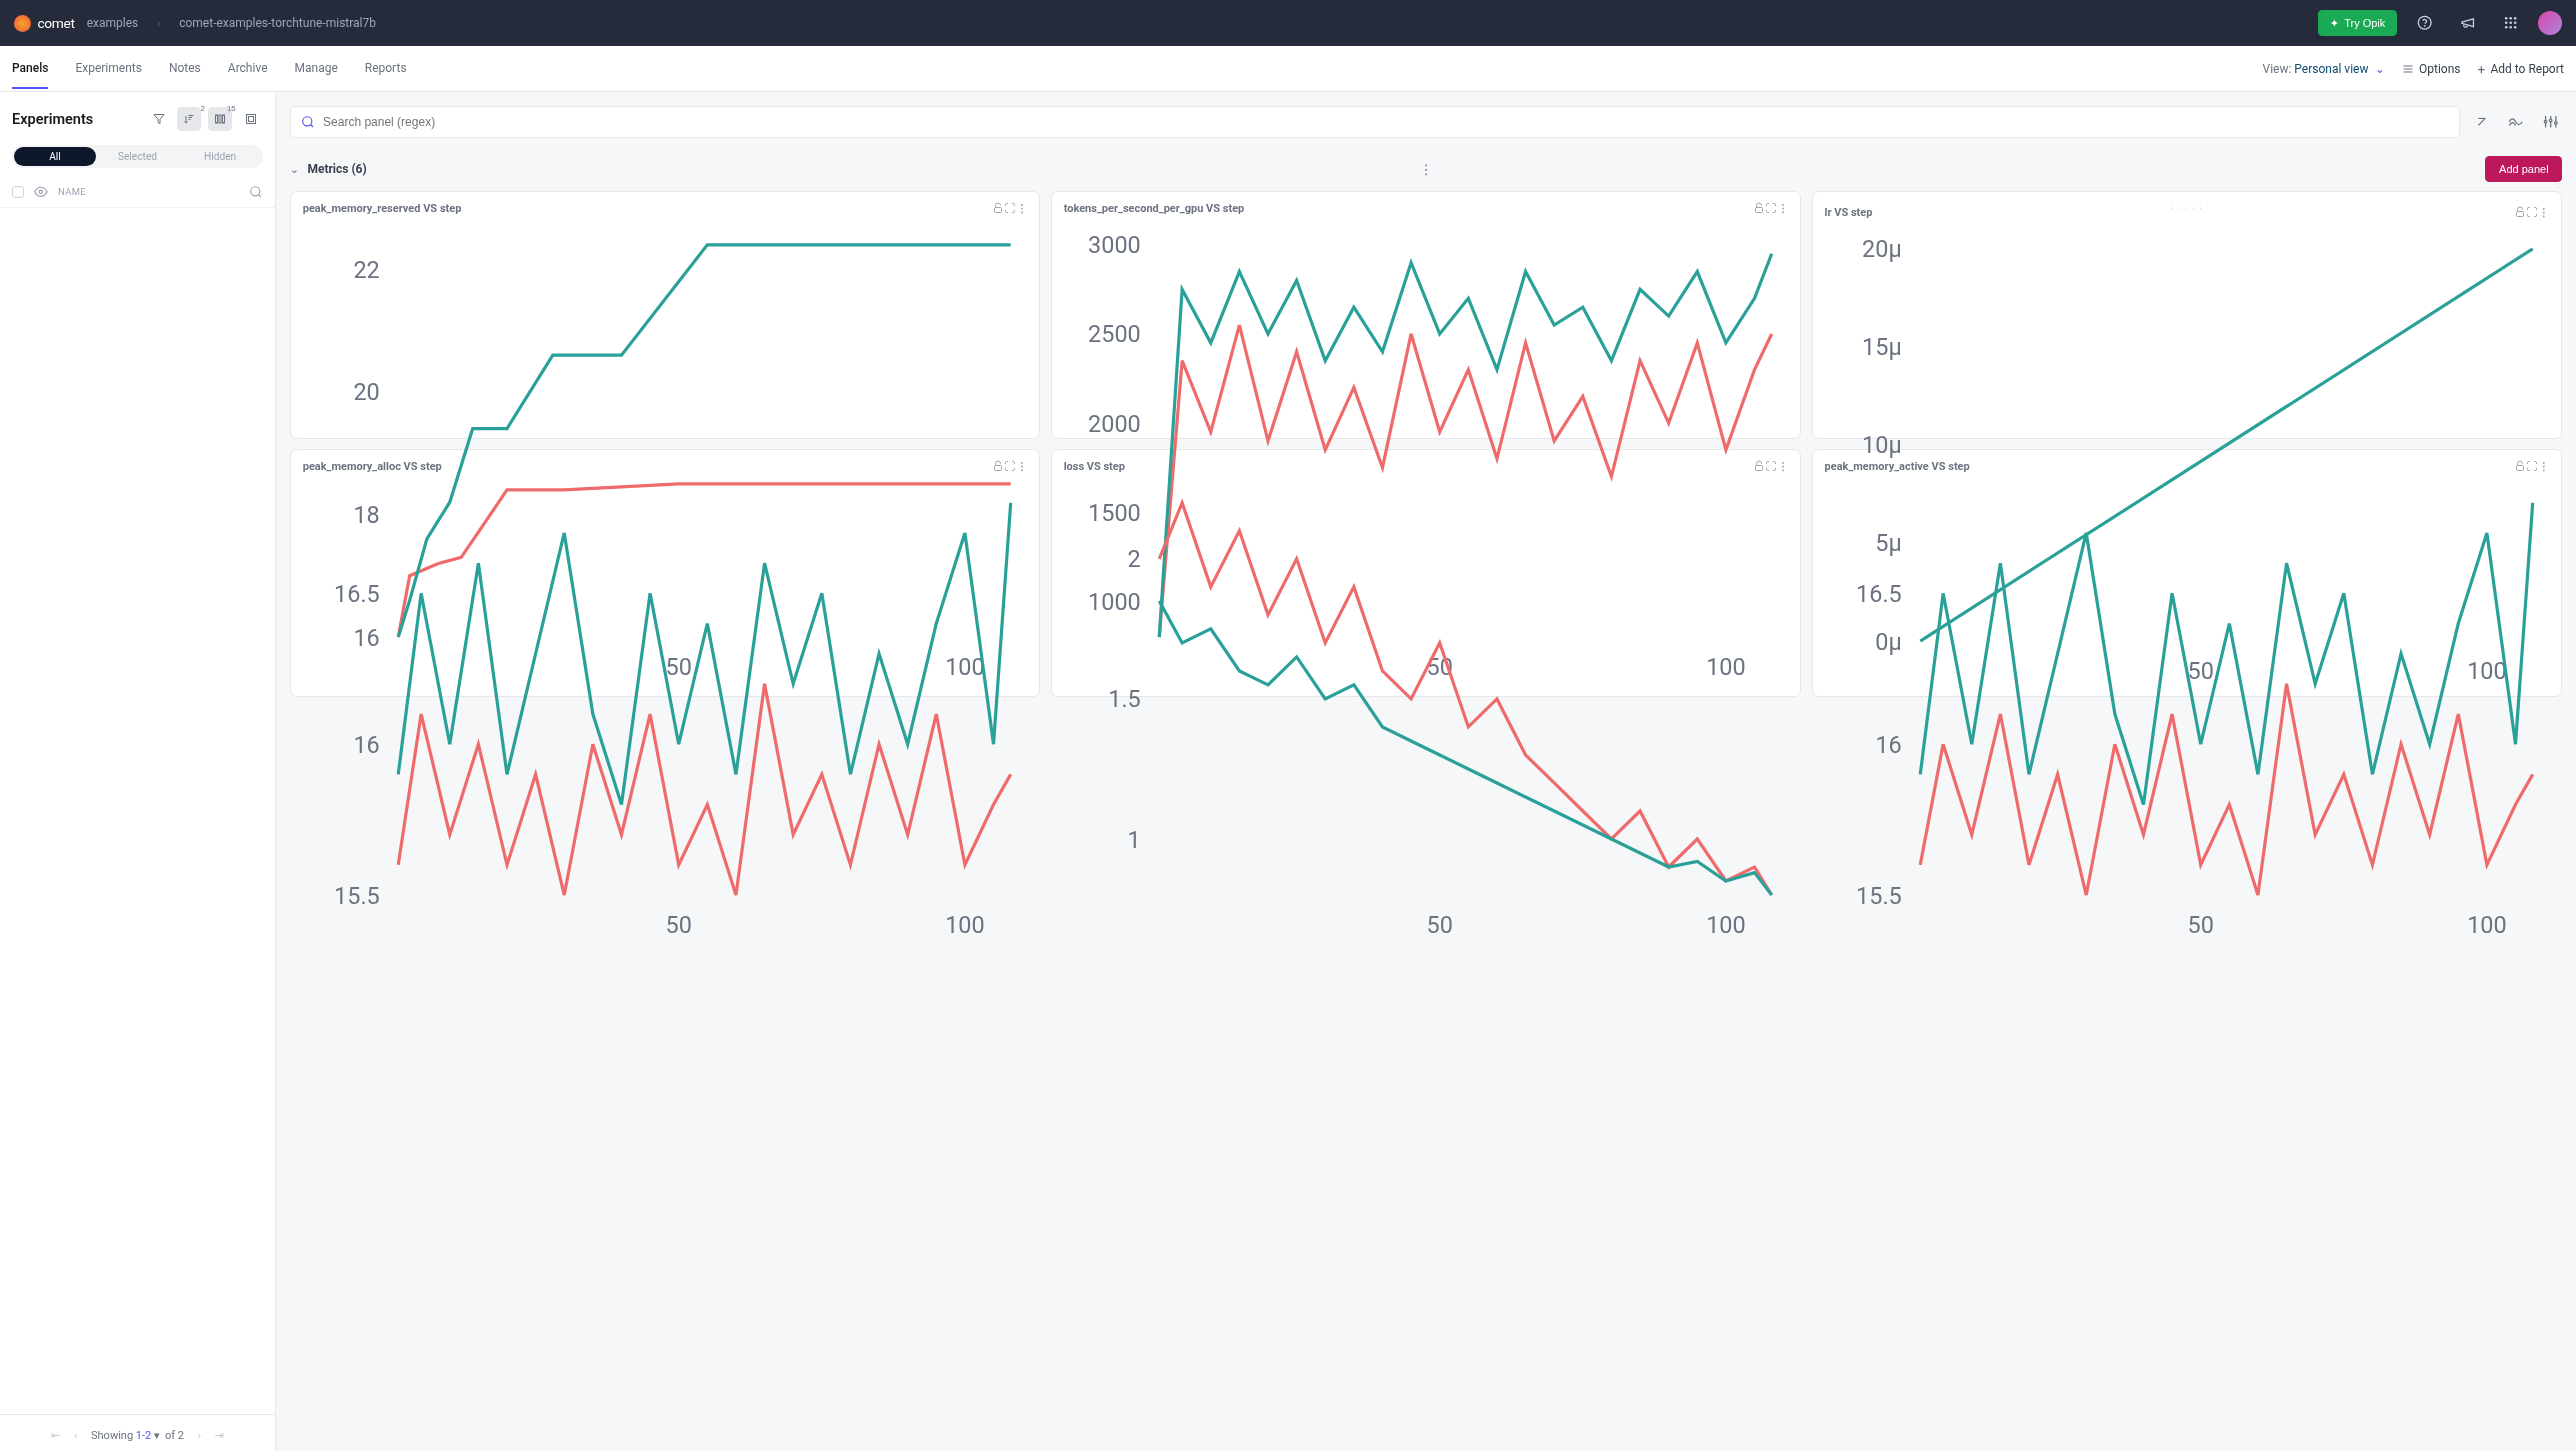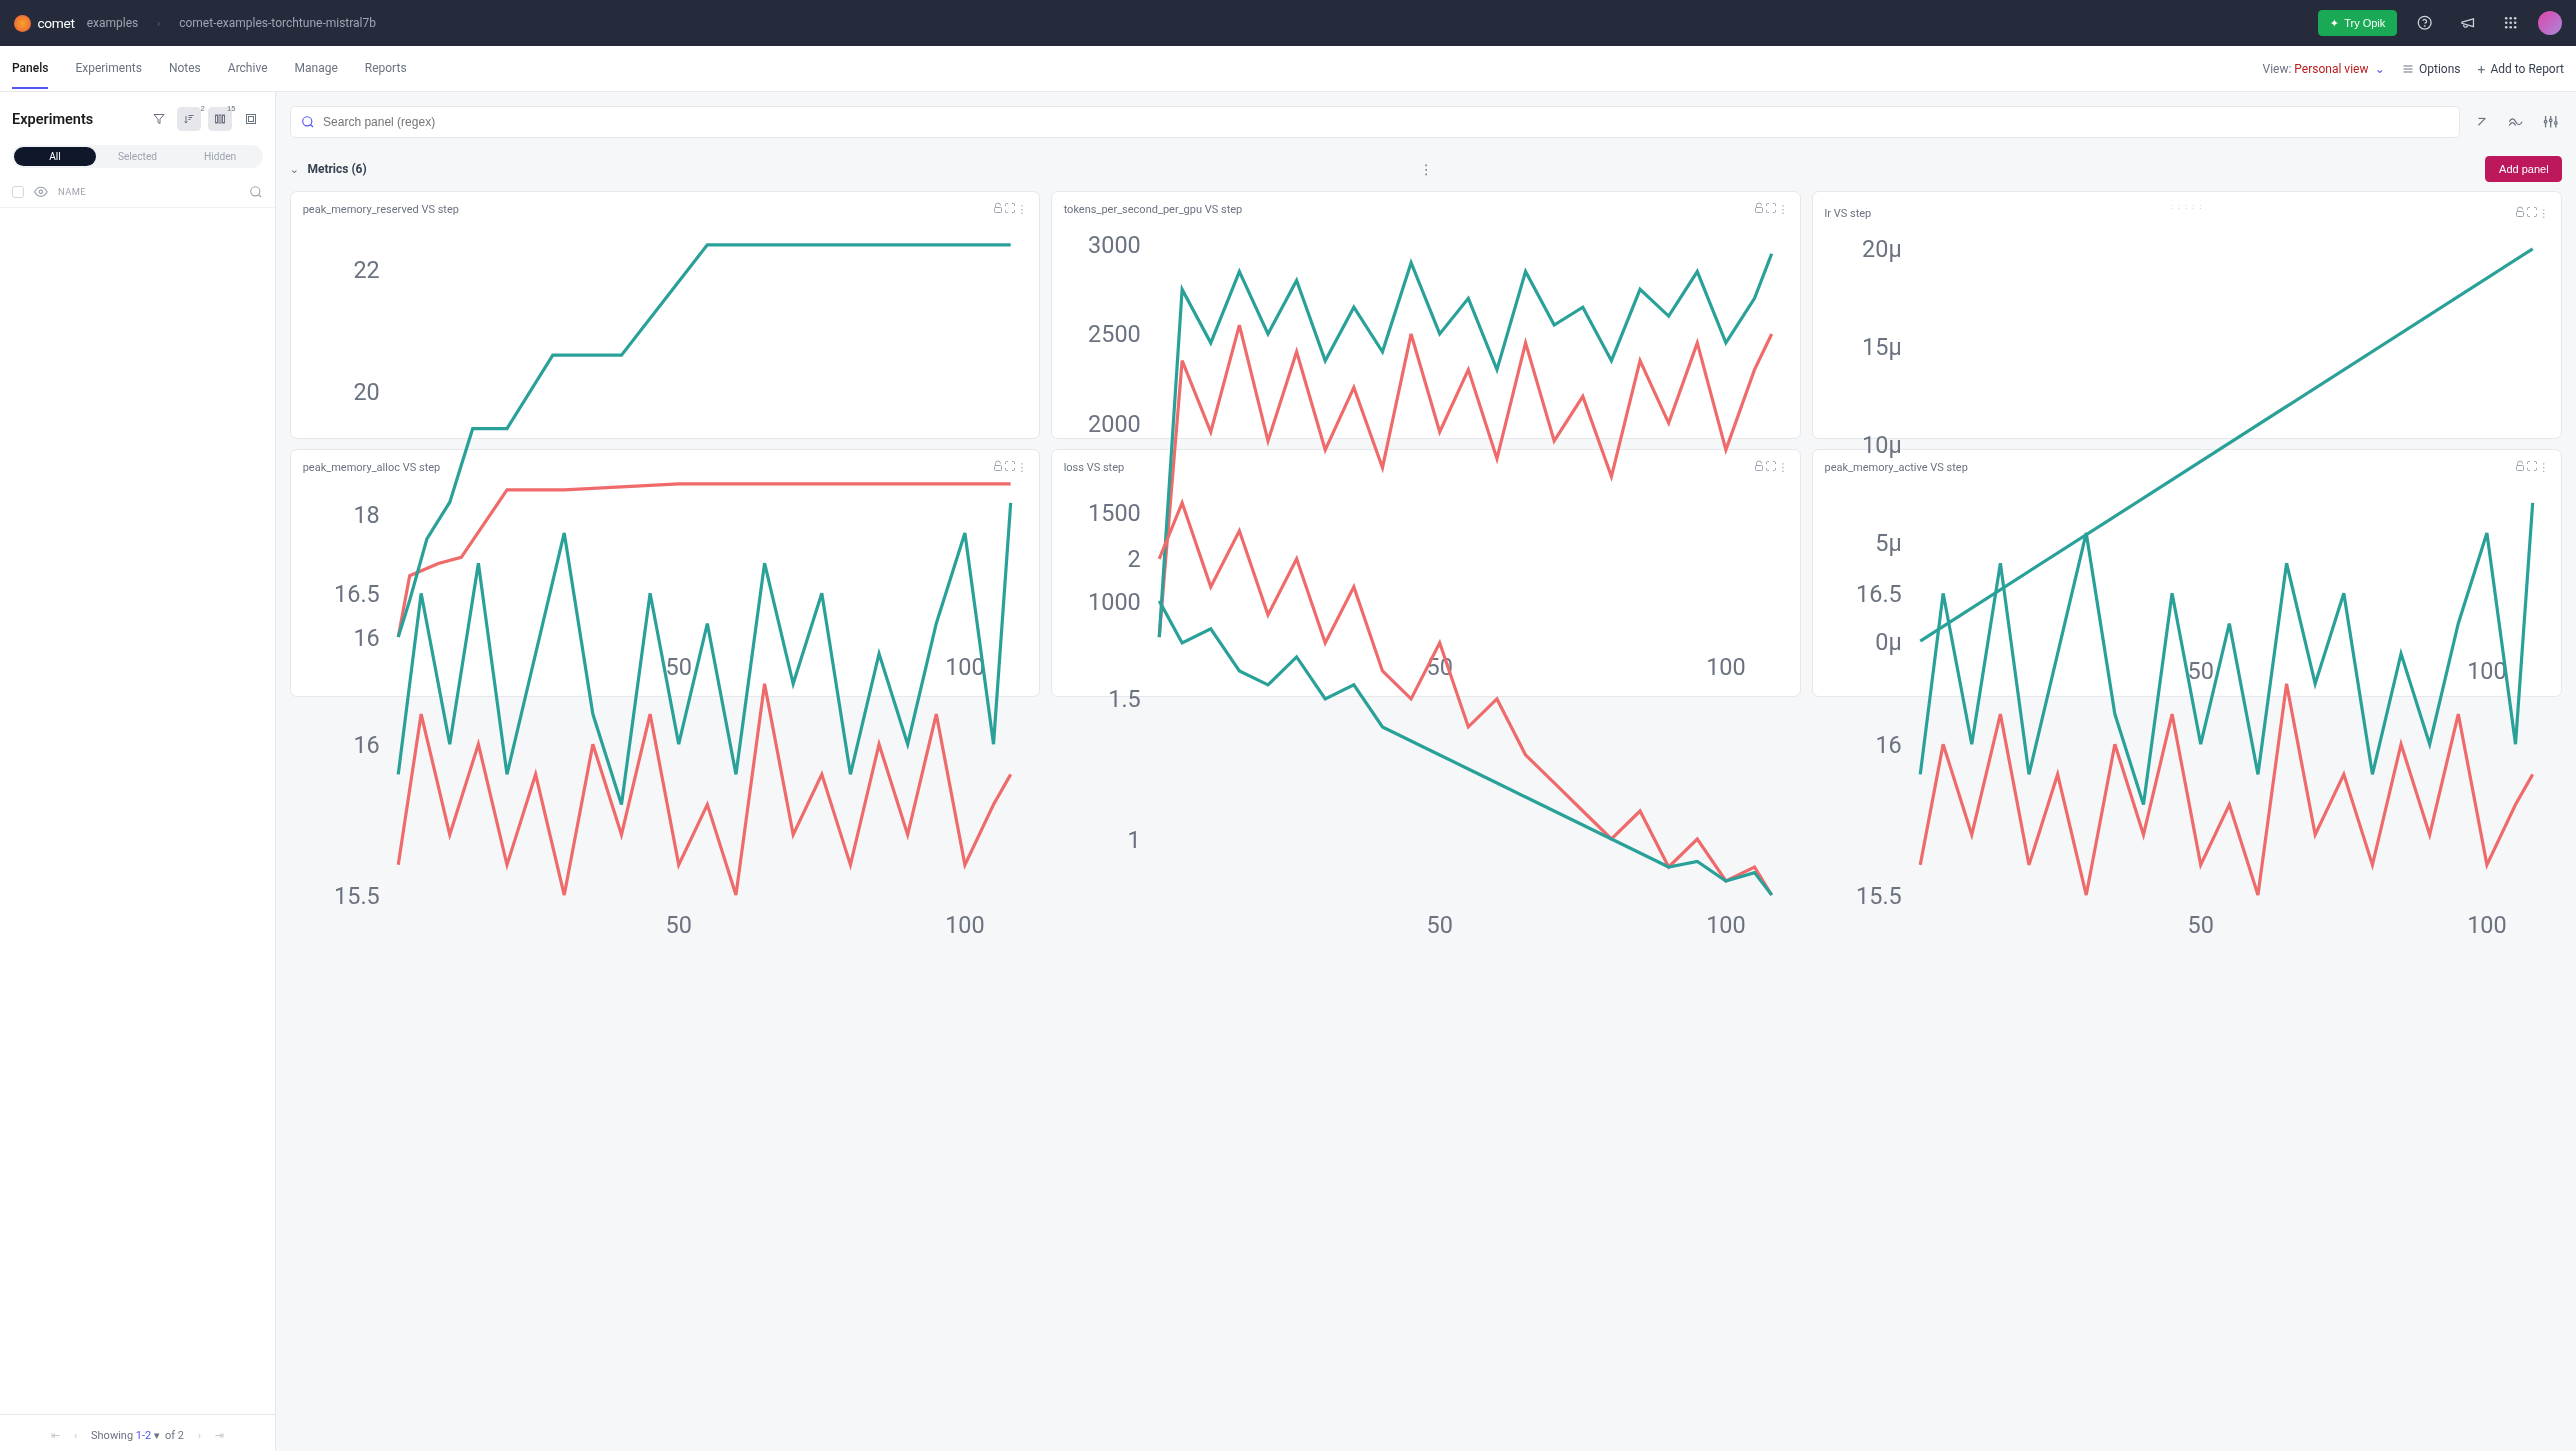--- a/index.html
+++ b/index.html
@@ -12,21 +12,21 @@
 .crumb-sep{color:#5a6175;margin:0 6.8px;}
 .spacer{flex:1;}
 .btn-opik{background:#1aaa55;color:#fff;border:none;border-radius:4.3px;padding:6.8px 12px;font-size:11px;display:flex;align-items:center;gap:5.1px;cursor:pointer;}
 .topicon{width:31px;height:31px;display:flex;align-items:center;justify-content:center;color:#cdd2df;cursor:pointer;}
 .avatar{width:24px;height:24px;border-radius:50%;background:linear-gradient(135deg,#d4a,#a8d);}
 .subnav{height:46px;border-bottom:0.9px solid #e5e7eb;display:flex;align-items:center;padding:0 12px;gap:20px;}
 .tab{color:#6b7280;font-size:12px;padding:12px 0;cursor:pointer;}
 .tab.active{color:#191a1c;font-weight:500;border-bottom:2.6px solid #5155f5;}
 .subnav-right{margin-left:auto;display:flex;align-items:center;gap:17px;}
 .viewlabel{color:#6b7280;font-size:12px;}
-.viewlink{color:#b91c1c;}
+.viewlink{color:#0c4a6e;}
 .opt{display:flex;align-items:center;gap:5.1px;color:#374151;font-size:12px;cursor:pointer;}
 .main{display:flex;height:calc(100vh - 88px);}
 .sidebar{width:276px;border-right:0.9px solid #e5e7eb;display:flex;flex-direction:column;}
 .side-head{padding:15.4px 12px 10.2px;display:flex;align-items:center;gap:6.8px;}
 .side-title{font-size:14.5px;font-weight:600;flex:1;}
 .iconbtn{width:24px;height:24px;border:none;background:transparent;border-radius:4.3px;display:flex;align-items:center;justify-content:center;cursor:pointer;color:#6b7280;position:relative;}
 .iconbtn.selected{background:#e5e7eb;}
 .badge{position:absolute;top:-3.4px;right:-3.4px;font-size:7.7px;color:#6b7280;}
 .pillbar{display:flex;background:#f3f4f6;border-radius:13.7px;padding:1.7px;margin:3.4px 12px 8.5px;}
 .pill{flex:1;text-align:center;padding:4.3px 0;border-radius:12px;font-size:10.2px;color:#9ca3af;cursor:pointer;}
@@ -41,21 +41,21 @@
 .pager{border-top:0.9px solid #e5e7eb;height:41px;display:flex;align-items:center;justify-content:center;gap:13.7px;font-size:11px;color:#6b7280;margin-top:auto;}
 .content{flex:1;background:#f6f7f8;overflow:auto;padding:0;}
 .searchbar{display:flex;align-items:center;gap:10.2px;padding:13.7px;}
 .searchbox{flex:1;background:#fff;border:0.9px solid #e5e7eb;border-radius:5.1px;height:32px;display:flex;align-items:center;padding:0 10.2px;gap:8.5px;}
 .searchbox input{border:none;outline:none;flex:1;font-size:12px;}
 .sectionhead{display:flex;align-items:center;padding:5.1px 13.7px 8.5px;gap:8.5px;}
 .sectiontitle{font-size:12px;font-weight:700;color:#374151;}
 .addpanel{margin-left:auto;background:#be185d;color:#fff;border:none;border-radius:4.3px;padding:6.8px 13.7px;font-size:11px;cursor:pointer;}
 .grid{display:grid;grid-template-columns:repeat(3,1fr);gap:10.2px;padding:0 13.7px 13.7px;}
 .panel{background:#fff;border:0.9px solid #e5e7eb;border-radius:6.8px;padding:10.2px 12px;display:flex;flex-direction:column;height:248px;}
-.panelhead{display:flex;align-items:center;gap:0;margin-bottom:5.1px;}
+.panelhead{display:flex;align-items:flex-start;gap:0;margin-bottom:5.1px;font-weight:bold;}
 .paneltitle{font-size:11px;color:#6b7280;flex:1;}
 .chart{flex:1;position:relative;}
 .chart svg{width:100%;height:100%;}
 .grip{font-size:7.7px;color:#b6bac3;text-align:center;letter-spacing:1.7px;margin-bottom:-5.1px;}
 </style>
 </head>
 <body>
 
 <div class="topbar">
   <div class="logo">

